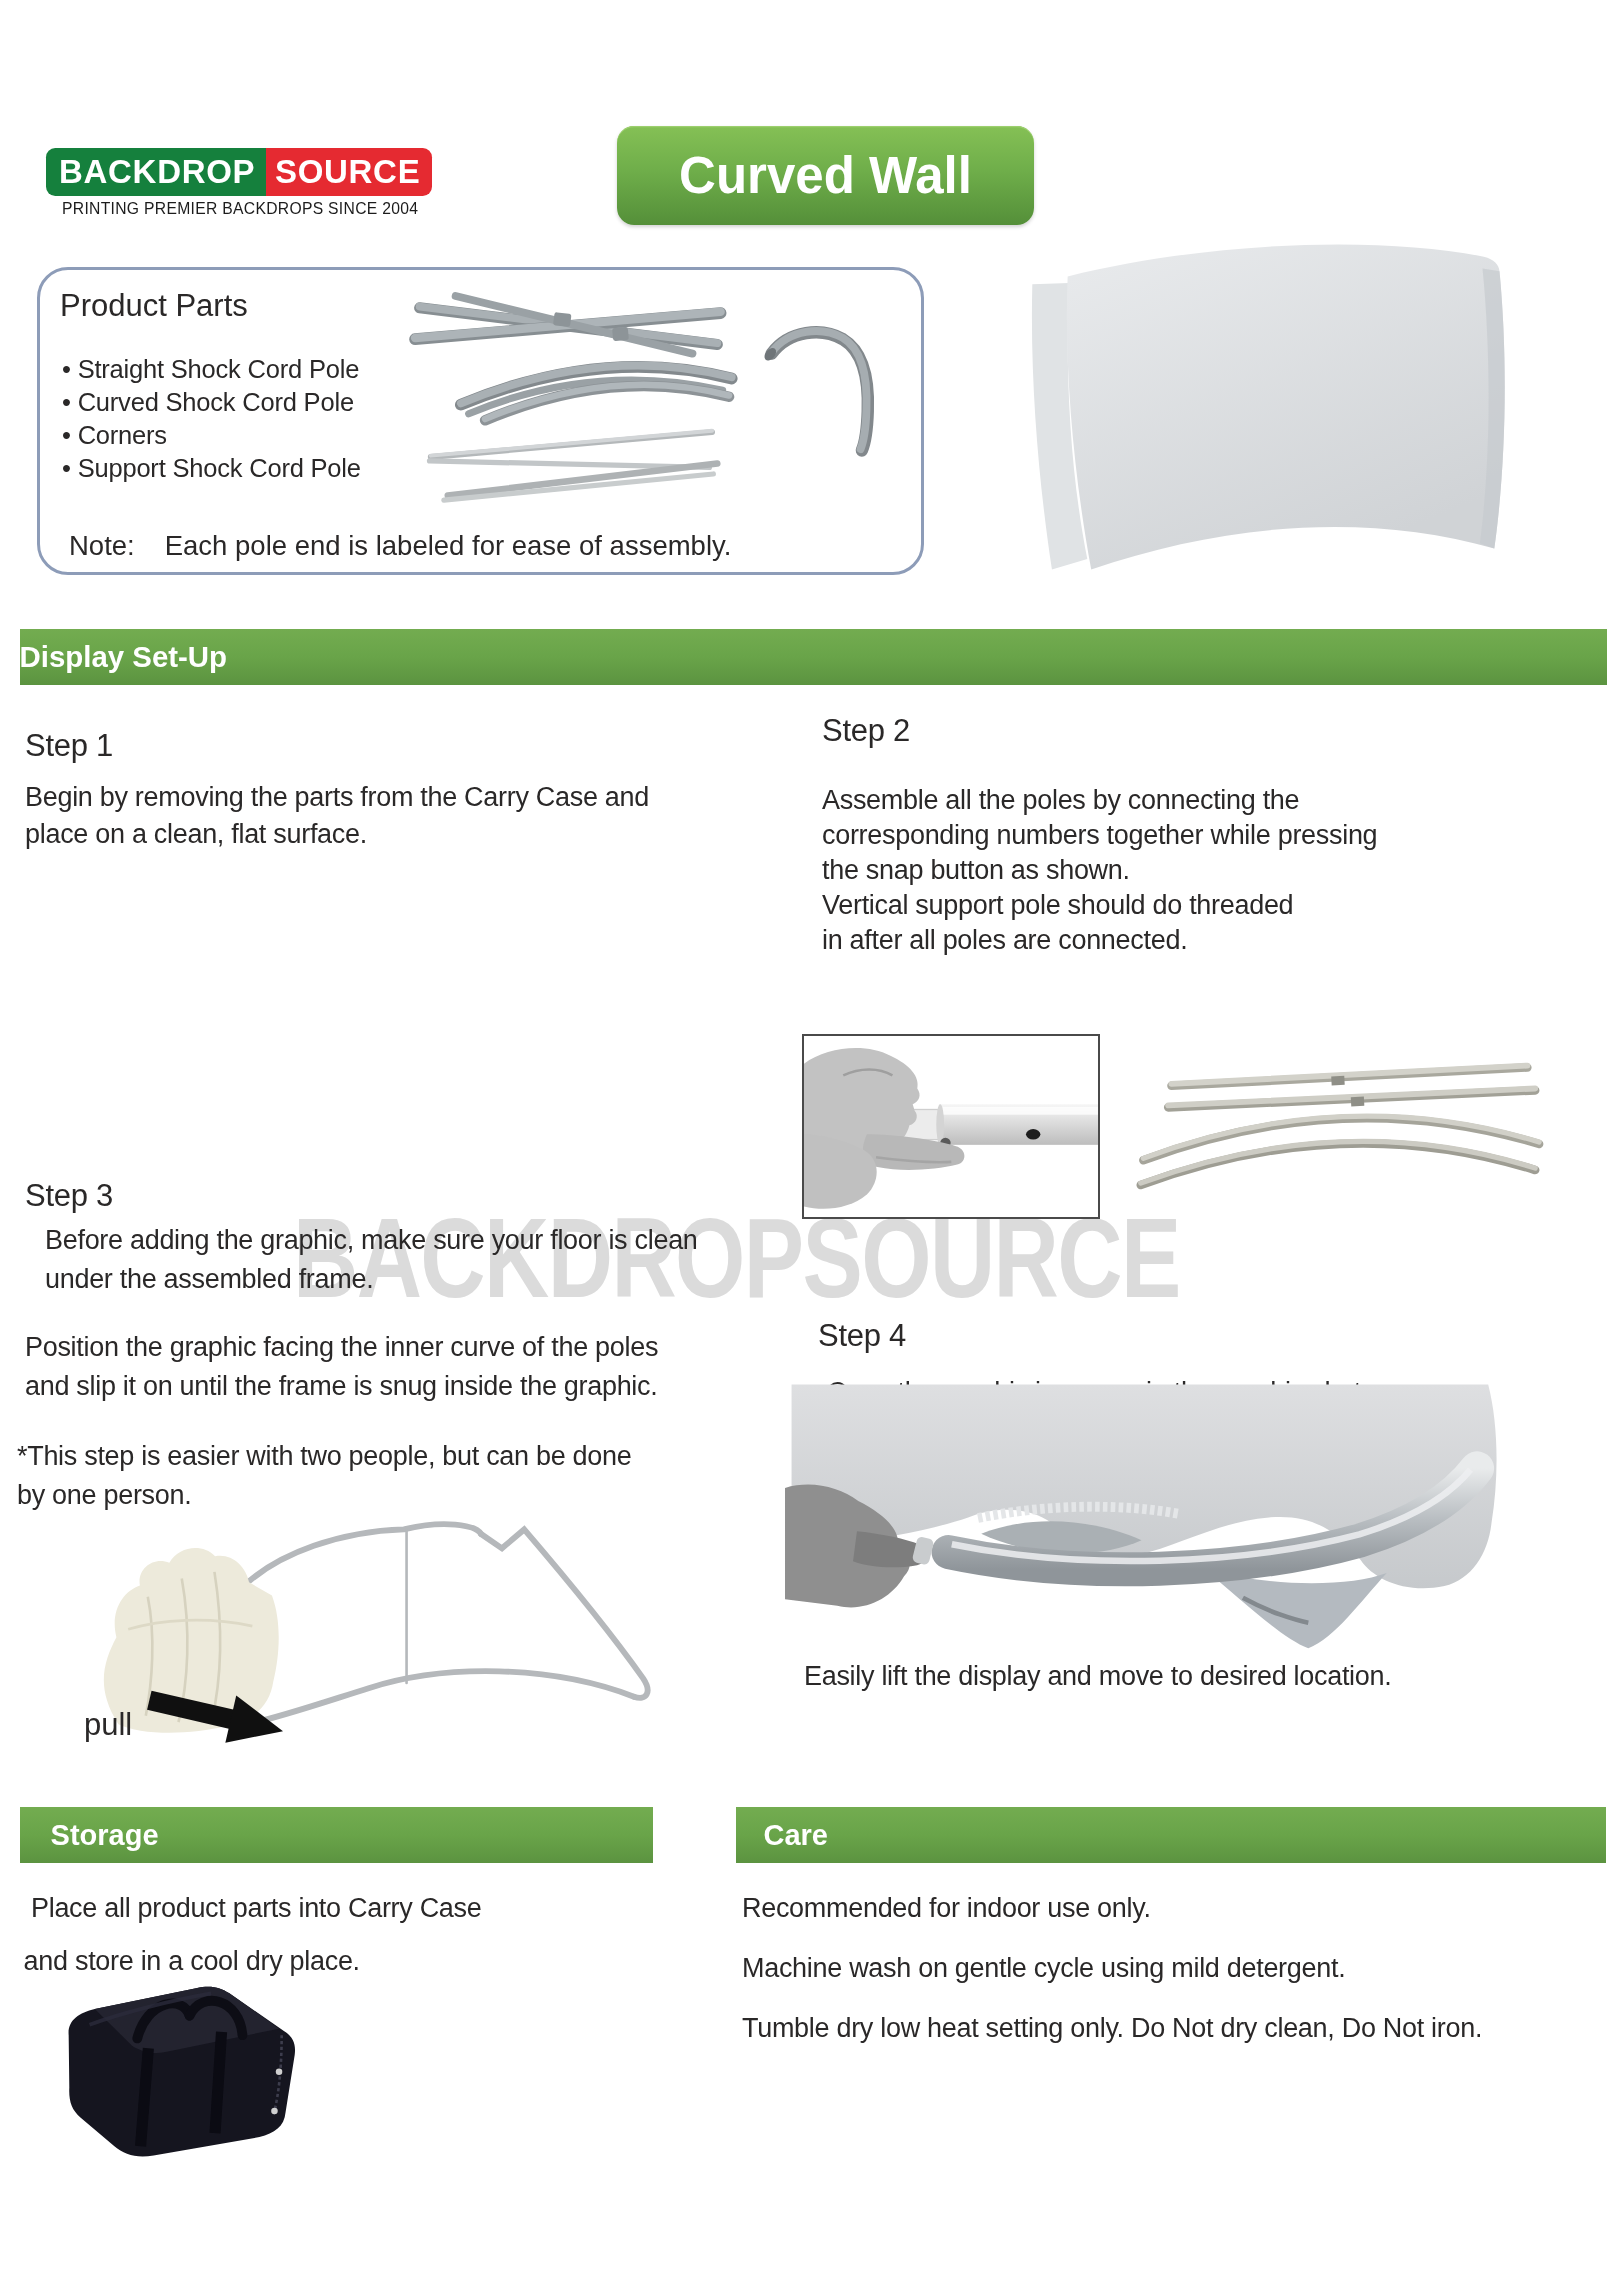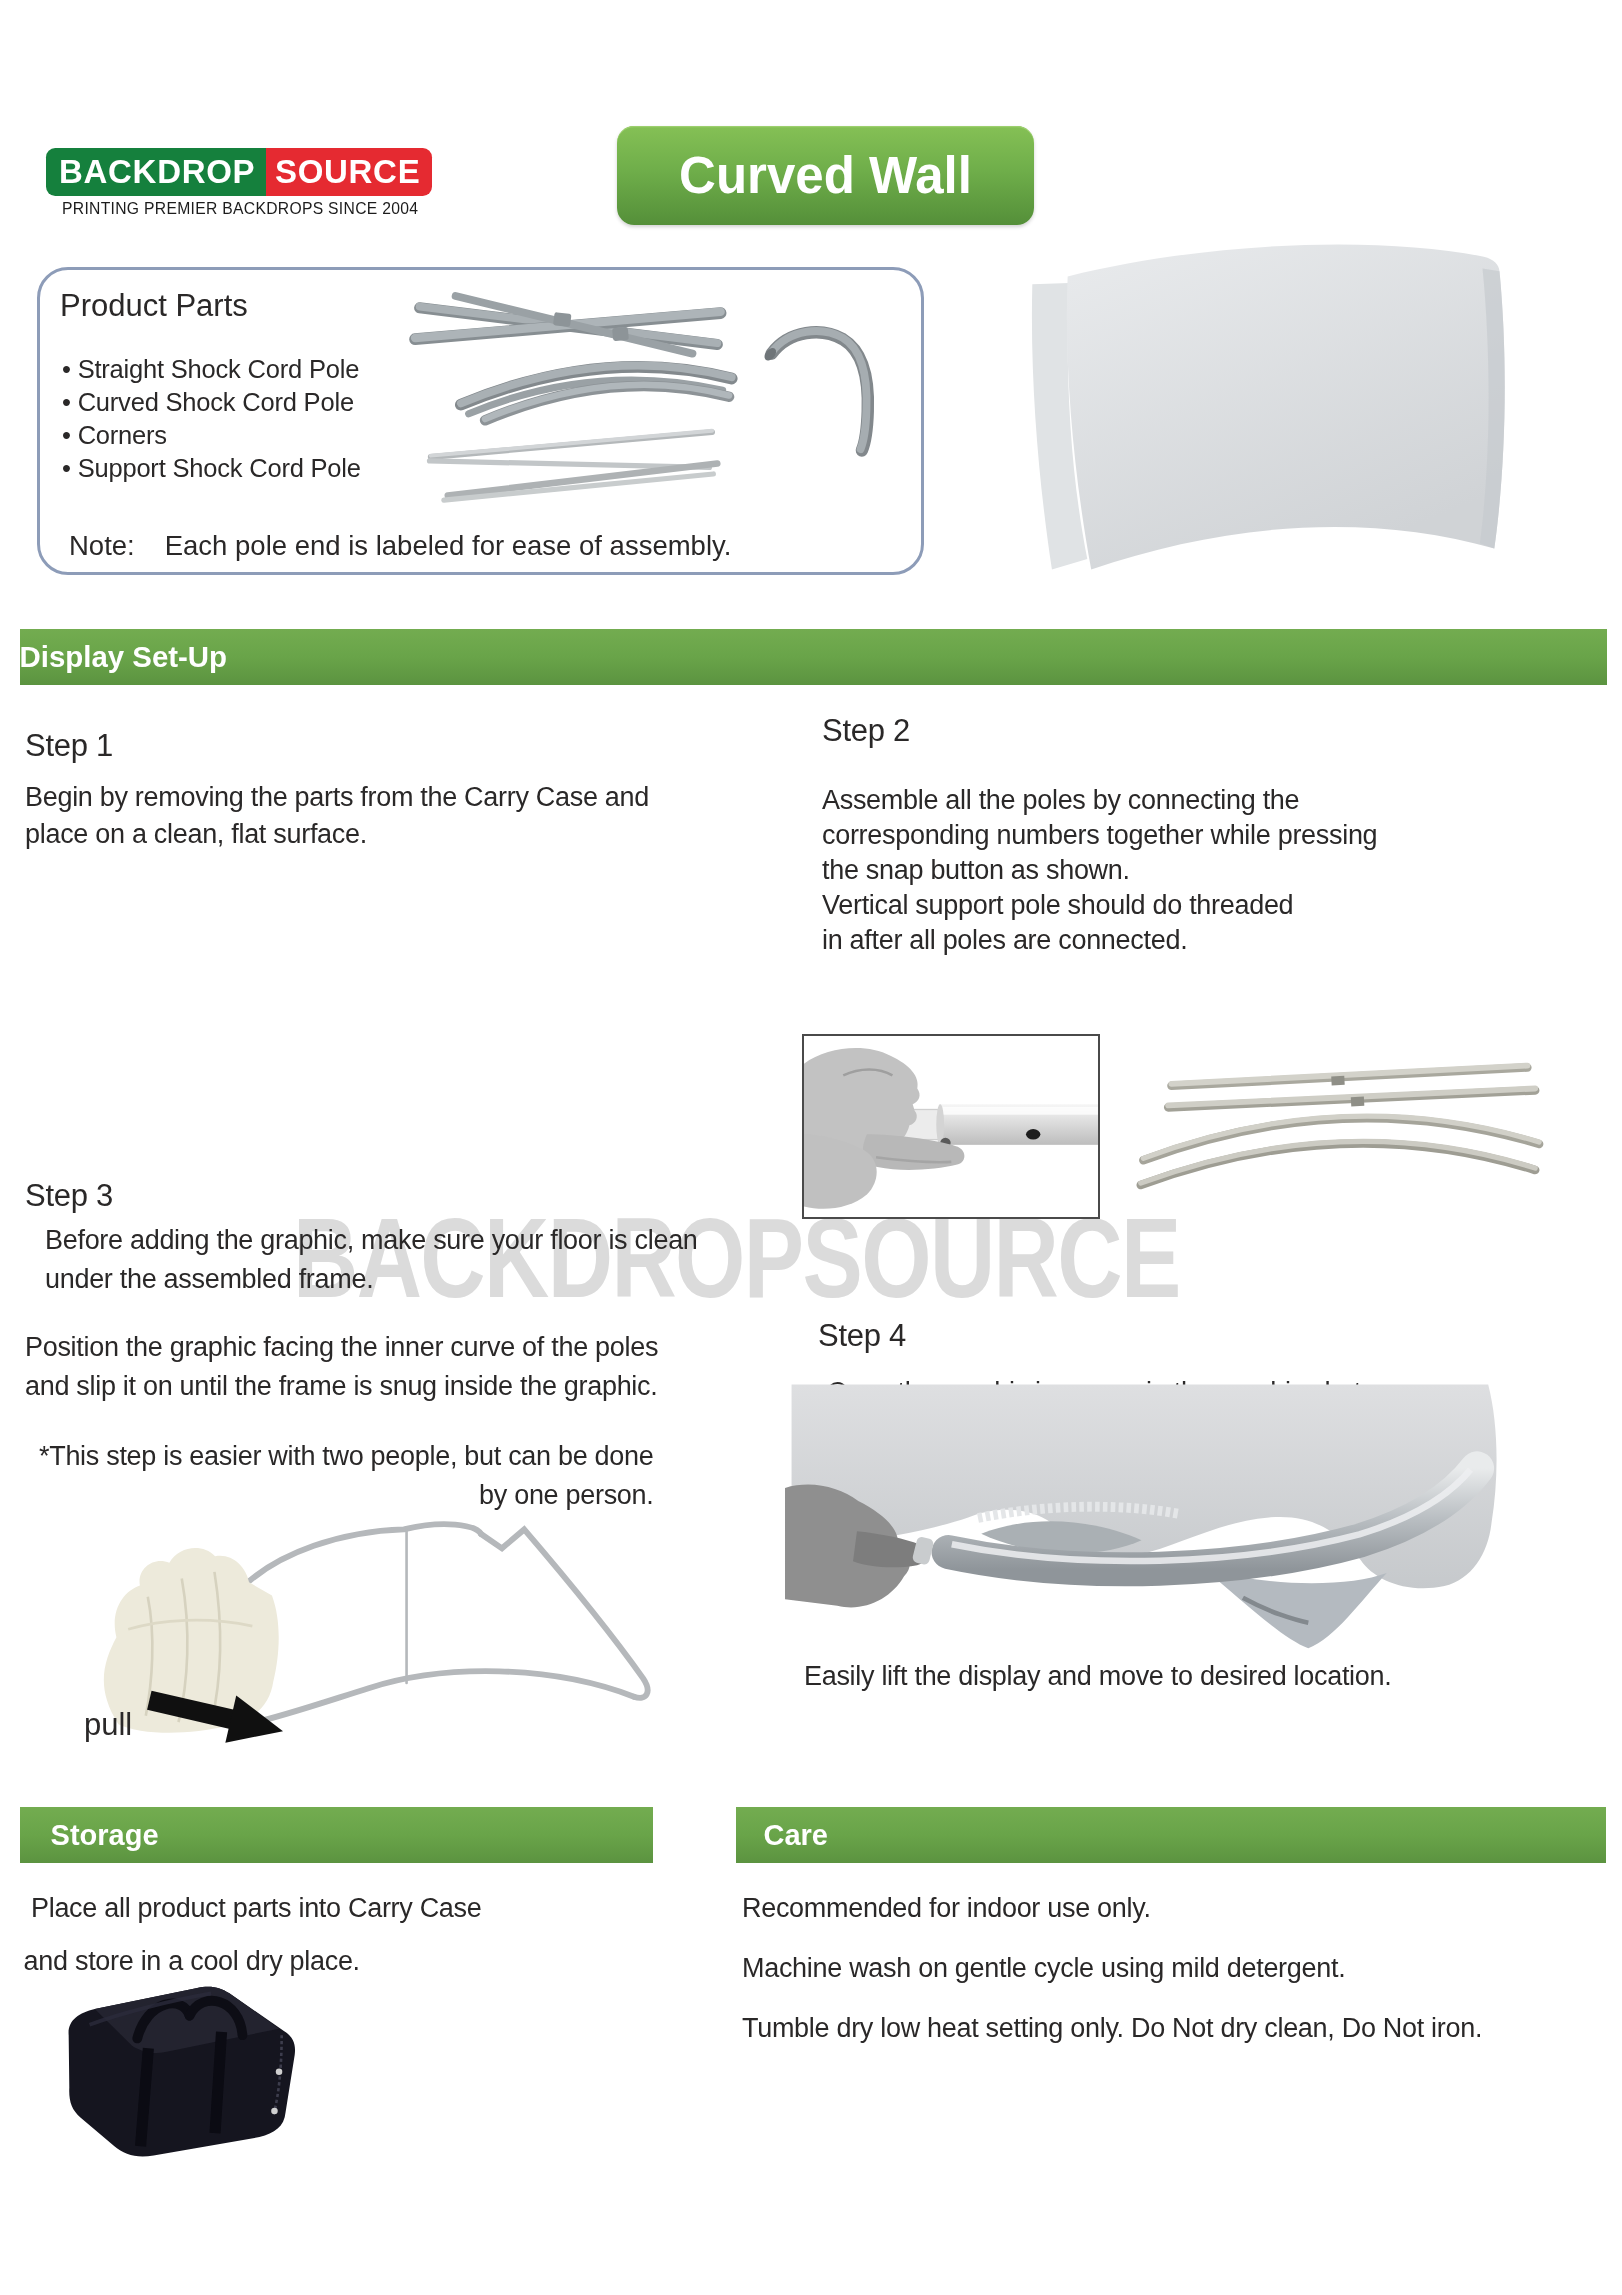--- a/index.html
+++ b/index.html
@@ -175,21 +175,21 @@
 
 <div class="abs step-h z2" style="left:25px;top:1178px;">Step 3</div>
 <div class="abs body-t z2" style="left:25px;top:1221px;line-height:39px;margin-left:20px;">
   <div>Before adding the graphic, make sure your floor is clean</div>
   <div>under the assembled frame.</div>
 </div>
 <div class="abs body-t z2" style="left:25px;top:1328px;line-height:39px;">
   <div>Position the graphic facing the inner curve of the poles</div>
   <div>and slip it on until the frame is snug inside the graphic.</div>
 </div>
-<div class="abs body-t z2" style="left:39px;top:1437px;line-height:39px;text-align:right;">
+<div class="abs body-t z2" style="left:17px;top:1437px;line-height:39px;">
   <div>*This step is easier with two people, but can be done</div>
   <div>by one person.</div>
 </div>
 
 <div class="abs step-h z2" style="left:818px;top:1318px;">Step 4</div>
 <div class="abs body-t z2" style="left:827px;top:1374px;">
   <div>Once the graphic is snug, zip the graphic shut.</div>
 </div>
 
 <svg class="abs z2" style="left:785px;top:1382px;" width="749" height="278" viewBox="0 0 1145 425">

